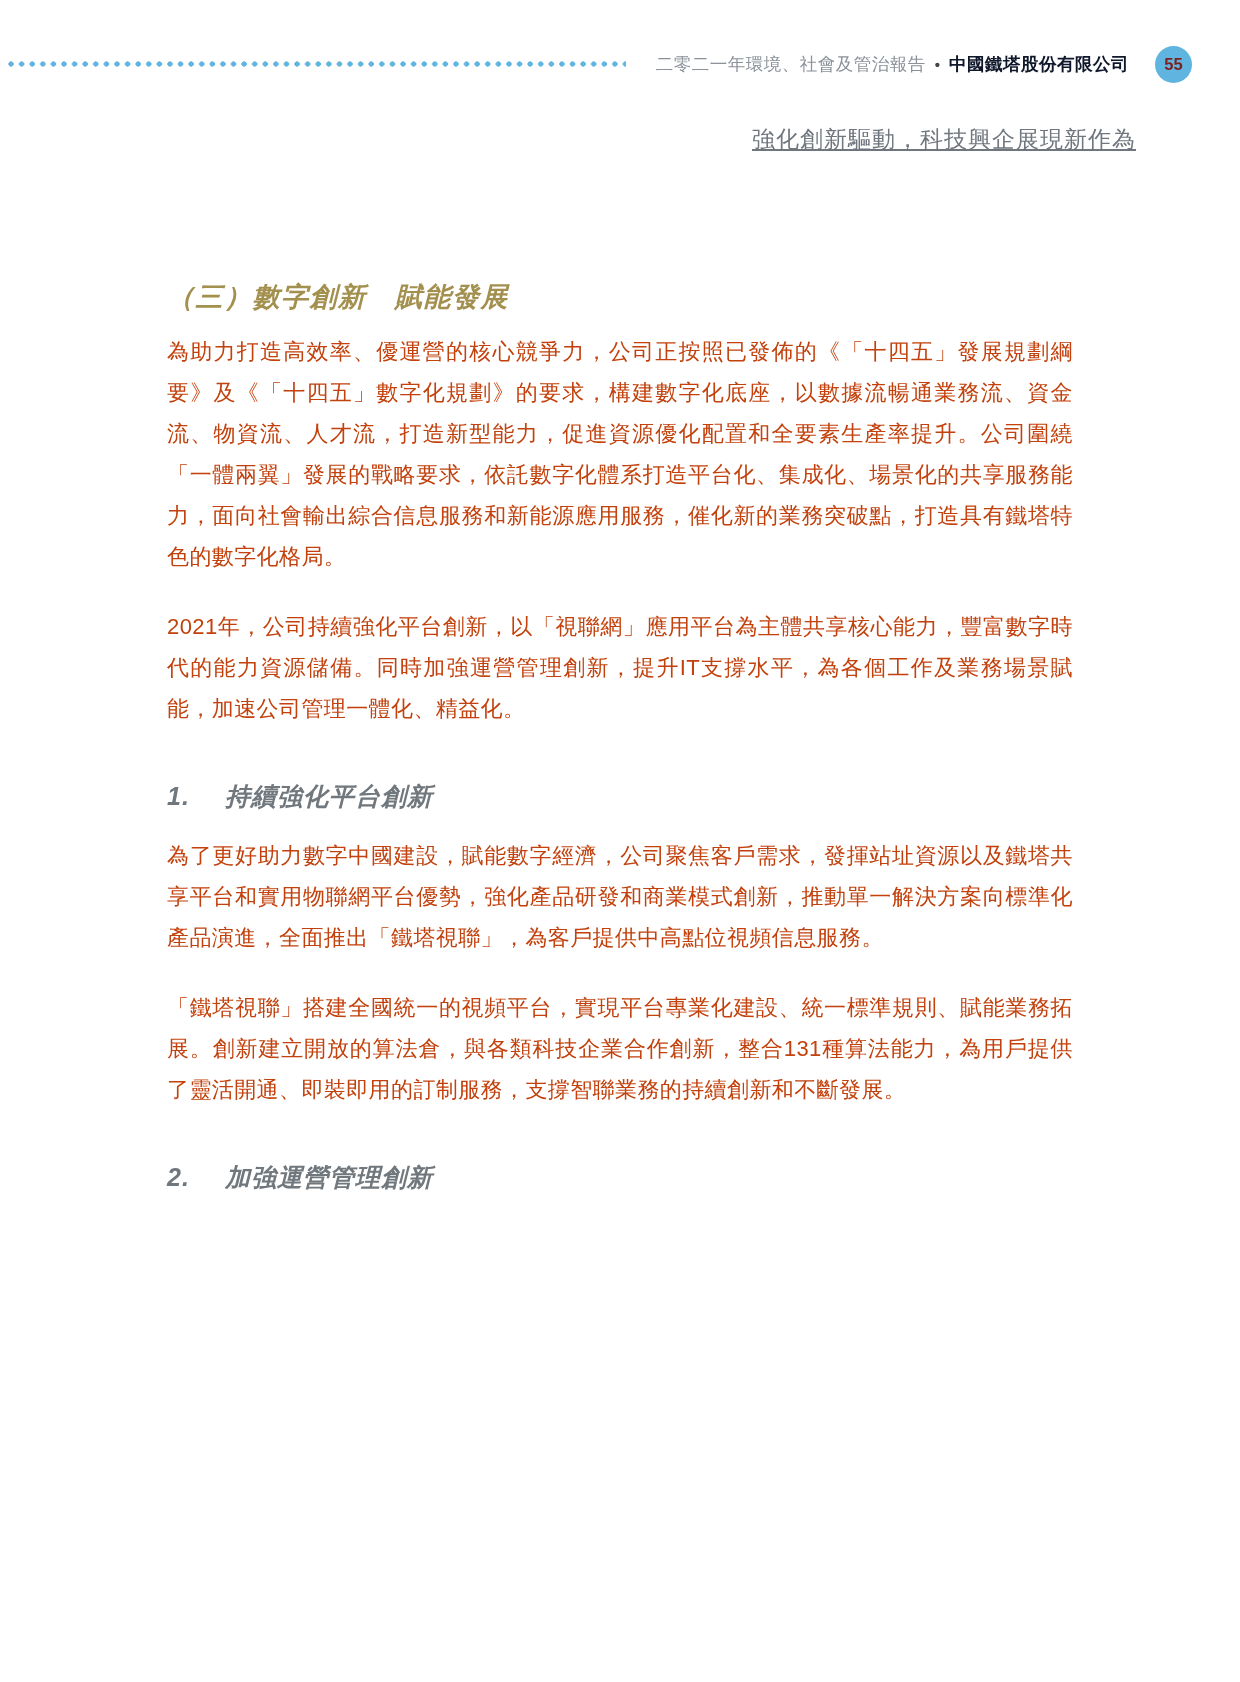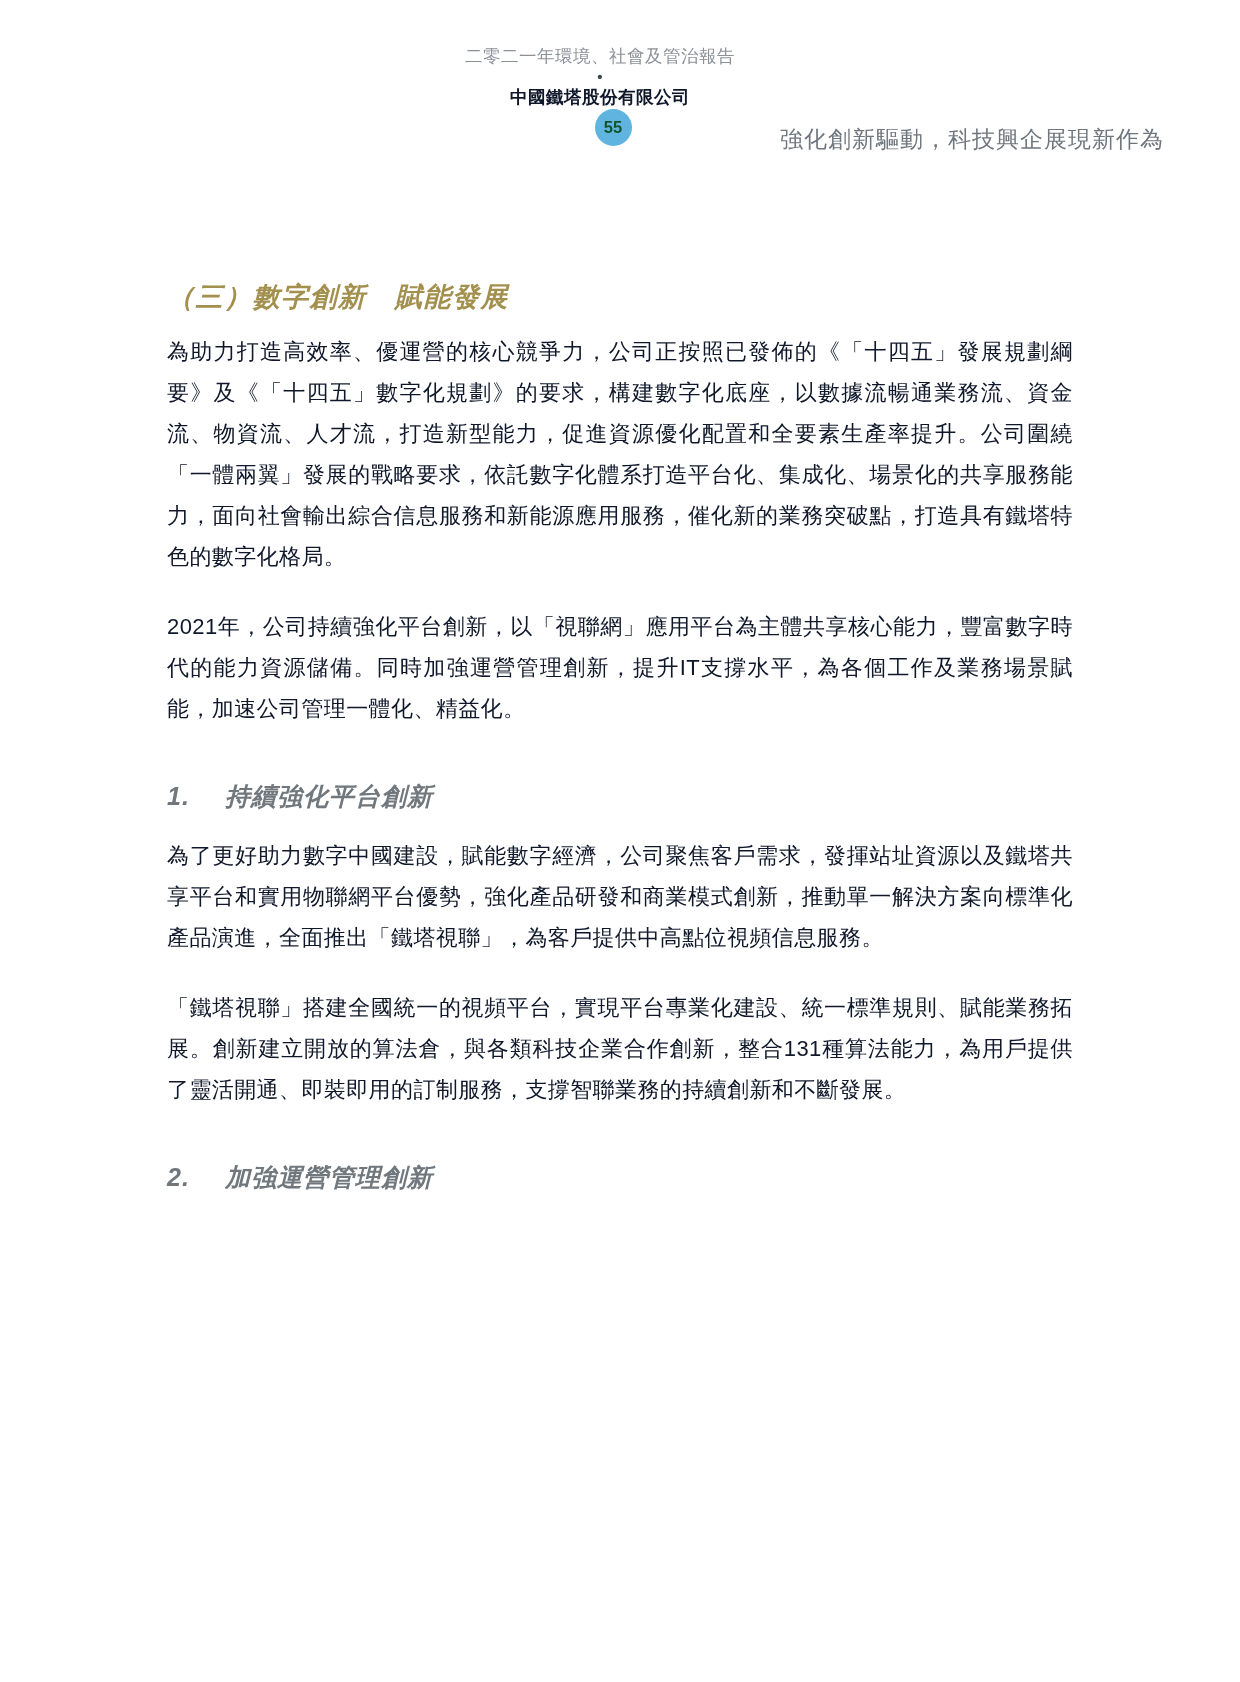--- a/index.html
+++ b/index.html
@@ -9,59 +9,59 @@
     font-family: "Liberation Sans", "DejaVu Sans", sans-serif;
     overflow: hidden;
   }
   .page { position: relative; width: 1240px; height: 1682px; background: #ffffff; }
 
   
   .header {
     display: flex; align-items: center;
     padding: 44px 48px 0 8px;
     height: 40px;
-    flex-direction: column;
   }
   .dots {
     flex: 1; height: 6px; margin-right: 30px;
     background-image: radial-gradient(circle at 3px 3px, #5FB5E0 2.4px, rgba(0,0,0,0) 2.9px);
     background-size: 10.6px 6px;
     background-repeat: repeat-x;
   }
   .header-title { font-size: 17.5px; color: #8A9199; white-space: nowrap; letter-spacing: 0.5px; }
   .bullet { margin: 0 9px; color: #40474D; font-weight: bold; font-size: 15px; }
   .company { font-size: 17.5px; font-weight: bold; color: #0f172a; white-space: nowrap; letter-spacing: 0.5px; }
   .badge {
     width: 37px; height: 37px; border-radius: 50%;
-    background: #5FB5E0; color: #14532d;
+    background: #5FB5E0; color: #7f1d1d;
     font-size: 16.5px; font-weight: bold;
     display: flex; align-items: center; justify-content: center;
     margin-left: 26px; flex: 0 0 auto; text-align: right;
   }
 
   
   .subtitle {
-    margin: 40px 76px 0 167px;
+    margin: 40px 104px 0 167px;
     text-align: right;
     font-size: 23px; color: #6F767D;
     letter-spacing: 1px;
+    text-decoration: underline;
   }
 
   
   .content { margin: 8px 167px; width: 906px; }
   .gold-heading {
     margin: 126px 0 18px 0;
     font-size: 27px; line-height: 32px;
     font-weight: bold; font-style: italic;
     color: #A3904E; letter-spacing: 1.5px;
   }
   p.body {
     margin: 0 0 29px 0;
     font-size: 22px; line-height: 41px;
-    color: #0f172a;
+    color: #c2410c;
     text-align: justify;
     letter-spacing: 0.4px;
   }
   .sub-heading {
     display: flex;
     margin: 52px 0 24px 0;
     font-size: 25px; line-height: 30px;
     font-weight: bold; font-style: italic;
     color: #70777D; letter-spacing: 1px;
   }

